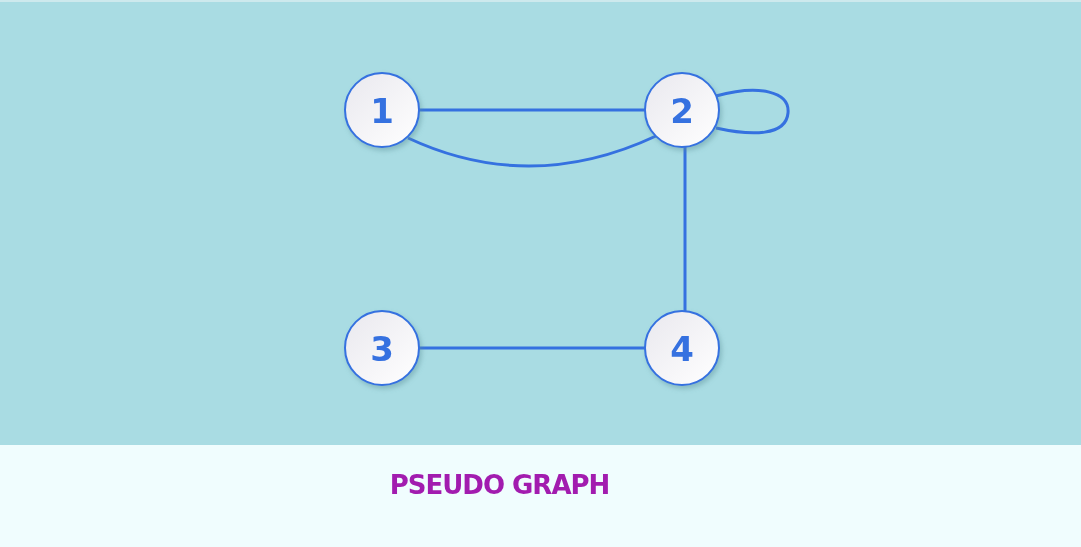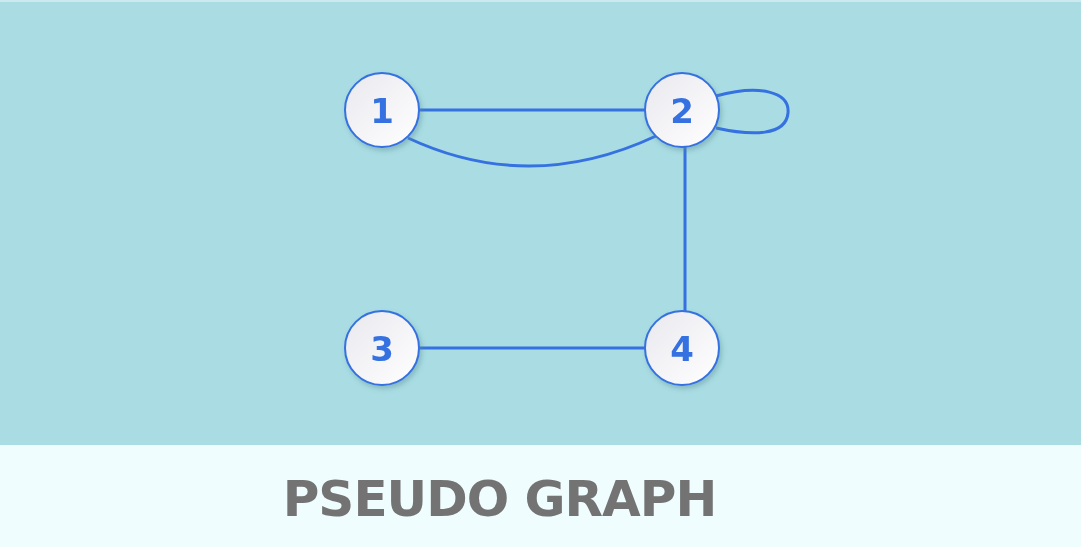--- a/index.html
+++ b/index.html
@@ -1,19 +1,19 @@
 <!DOCTYPE html>
 <html><head>
   <meta charset="utf-8">
   <style>
     html, body { margin: 0; padding: 0; }
     body { width: 1081px; height: 547px; position: relative; overflow: hidden; background: #f0fdfe; }
     .top { position: absolute; left: 0; top: 0; width: 1081px; height: 445px; background: #a9dce3; border-top: 2px solid #cde9ed; box-sizing: border-box; }
     .bottom { position: absolute; left: 0; top: 445px; width: 1081px; height: 102px; background: #f0fdfe; }
-    .title { position: absolute; left: 0; width: 999px; top: 470px; text-align: center; font-family: "DejaVu Sans", sans-serif; font-weight: bold; font-size: 50px; letter-spacing: -1px; color: #737373; }
+    .title { position: absolute; left: 0; width: 999px; top: 470px; text-align: center; font-family: "DejaVu Sans", sans-serif; font-weight: bold; font-size: 26px; letter-spacing: -1px; color: #a21caf; }
     svg { position: absolute; left: 0; top: 0; }
     .node-label { font-family: "DejaVu Sans", sans-serif; font-weight: bold; font-size: 34px; fill: #3571e0; }
   </style>
 </head>
 <body>
 
 <div class="top"></div>
 <div class="bottom"></div>
 
 <svg width="1081" height="445" viewBox="0 0 1081 445">

